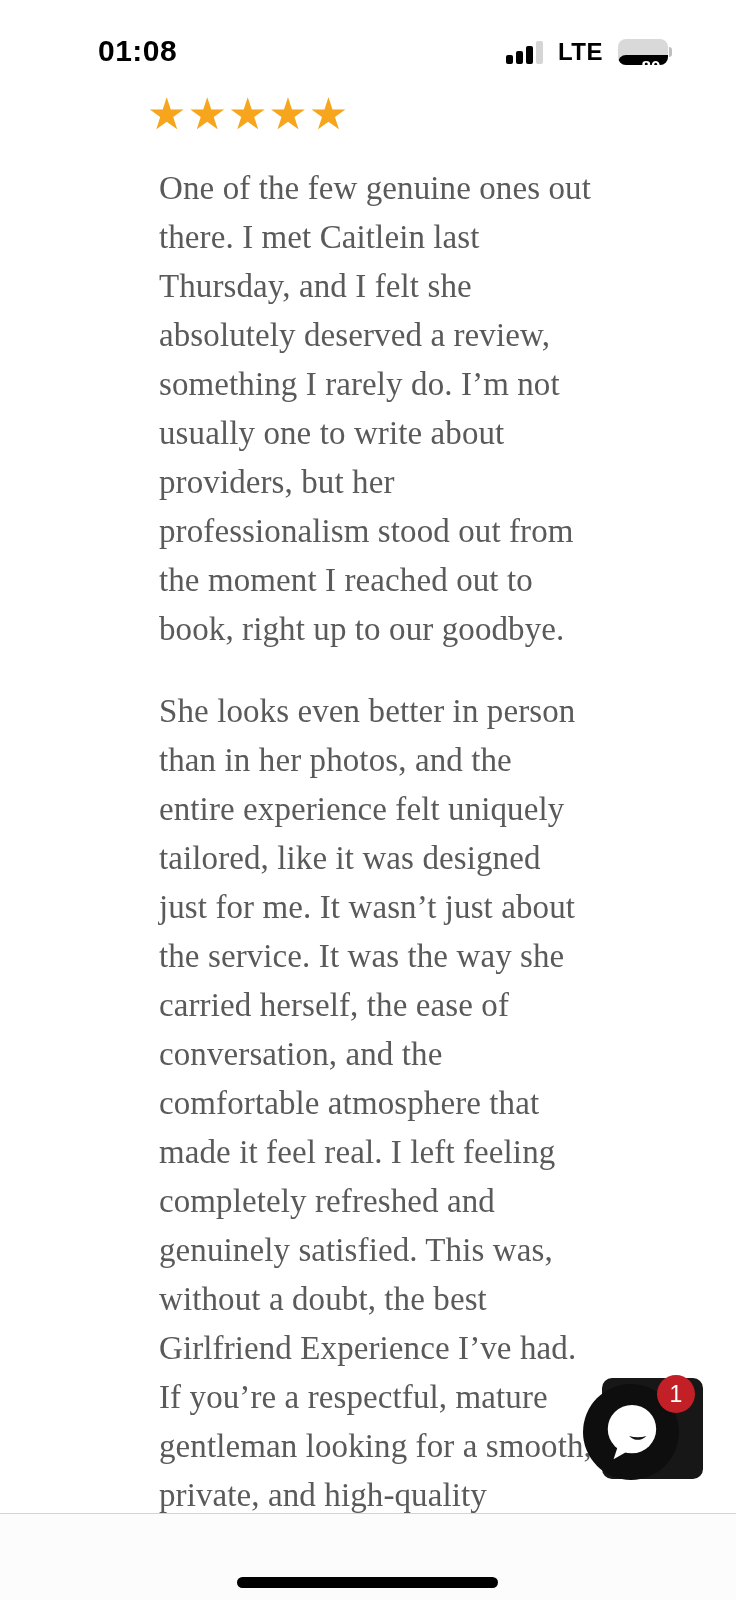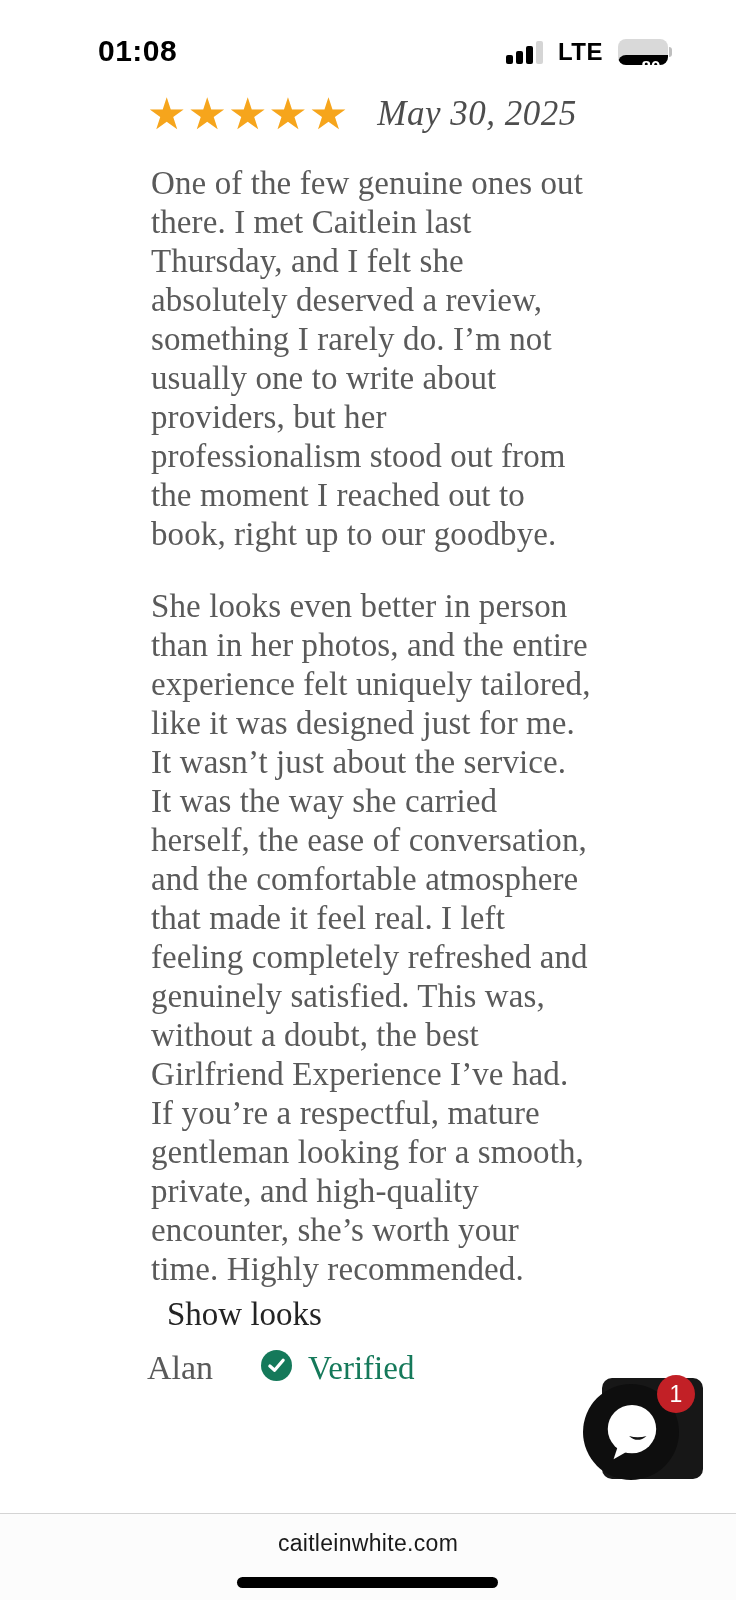--- a/index.html
+++ b/index.html
@@ -53,22 +53,22 @@
   .stars{
     font-family:"DejaVu Sans", sans-serif;
     font-size:44px;line-height:52px;letter-spacing:1px;
     color:var(--star,#f6a51c);
   }
   .review-date{
     margin-left:28px;
     font-style:italic;font-size:35px;color:#4d4d4d;letter-spacing:.5px;
   }
   .para{
-    margin:24px 0 0 4px;
-    font-size:33px;line-height:39px;color:#5a5a5a;
+    margin:24px 0 0 12px;
+    font-size:33px;line-height:49px;color:#5a5a5a;
     letter-spacing:.1px;
   }
   .para + .para{margin-top:33px;}
   .show-less{
     display:inline-block;margin:7px 0 0 20px;
     font-size:33px;color:#242424;cursor:pointer;text-decoration:none;
   }
   .author-row{
     margin-top:16px;display:flex;align-items:center;
   }
@@ -138,21 +138,20 @@
             </span>
         </span>
         <span class="cap"></span>
       </span>
     </div>
   </div>
 
   <div class="content">
     <div class="review-header">
       <span class="stars">★★★★★</span>
-      <span class="review-date">May 30, 2025</span>
     </div>
     <p class="para">One of the few genuine ones out there. I met Caitlein last Thursday, and I felt she absolutely deserved a review, something I rarely do. I’m not usually one to write about providers, but her professionalism stood out from the moment I reached out to book, right up to our goodbye.</p>
     <p class="para">She looks even better in person than in her photos, and the entire experience felt uniquely tailored, like it was designed just for me. It wasn’t just about the service. It was the way she carried herself, the ease of conversation, and the comfortable atmosphere that made it feel real. I left feeling completely refreshed and genuinely satisfied. This was, without a doubt, the best Girlfriend Experience I’ve had. If you’re a respectful, mature gentleman looking for a smooth, private, and high-quality encounter, she’s worth your time. Highly recommended.</p>
     <a class="show-less">Show looks</a>
     <div class="author-row">
       <span class="author">Alan</span>
       <span class="verified-badge">
         <span class="check-icon">
           <svg width="19" height="19" viewBox="0 0 20 20">
               <path d="M3 10.5 L8 15 L17 4.5" stroke="#ffffff" stroke-width="3.4" fill="none" stroke-linecap="round" stroke-linejoin="round"></path>
@@ -169,17 +168,16 @@
       <svg width="62" height="62" viewBox="0 0 64 64">
         <circle cx="33" cy="29" r="25" fill="#ffffff"></circle>
         <path d="M18 48 L14 60 L28 52 Z" fill="#ffffff"></path>
         <path d="M30 36 q 9 8 18 0 q -9 3 -18 0 Z" fill="#141414"></path>
       </svg>
     </div>
     <div class="chat-badge">1</div>
   </div>
 
   <div class="bottom-bar">
-    <div class="url-bar">caitleinwhite.com</div>
     <div class="home-indicator"></div>
   </div>
 
 </div>
 
 </body></html>

